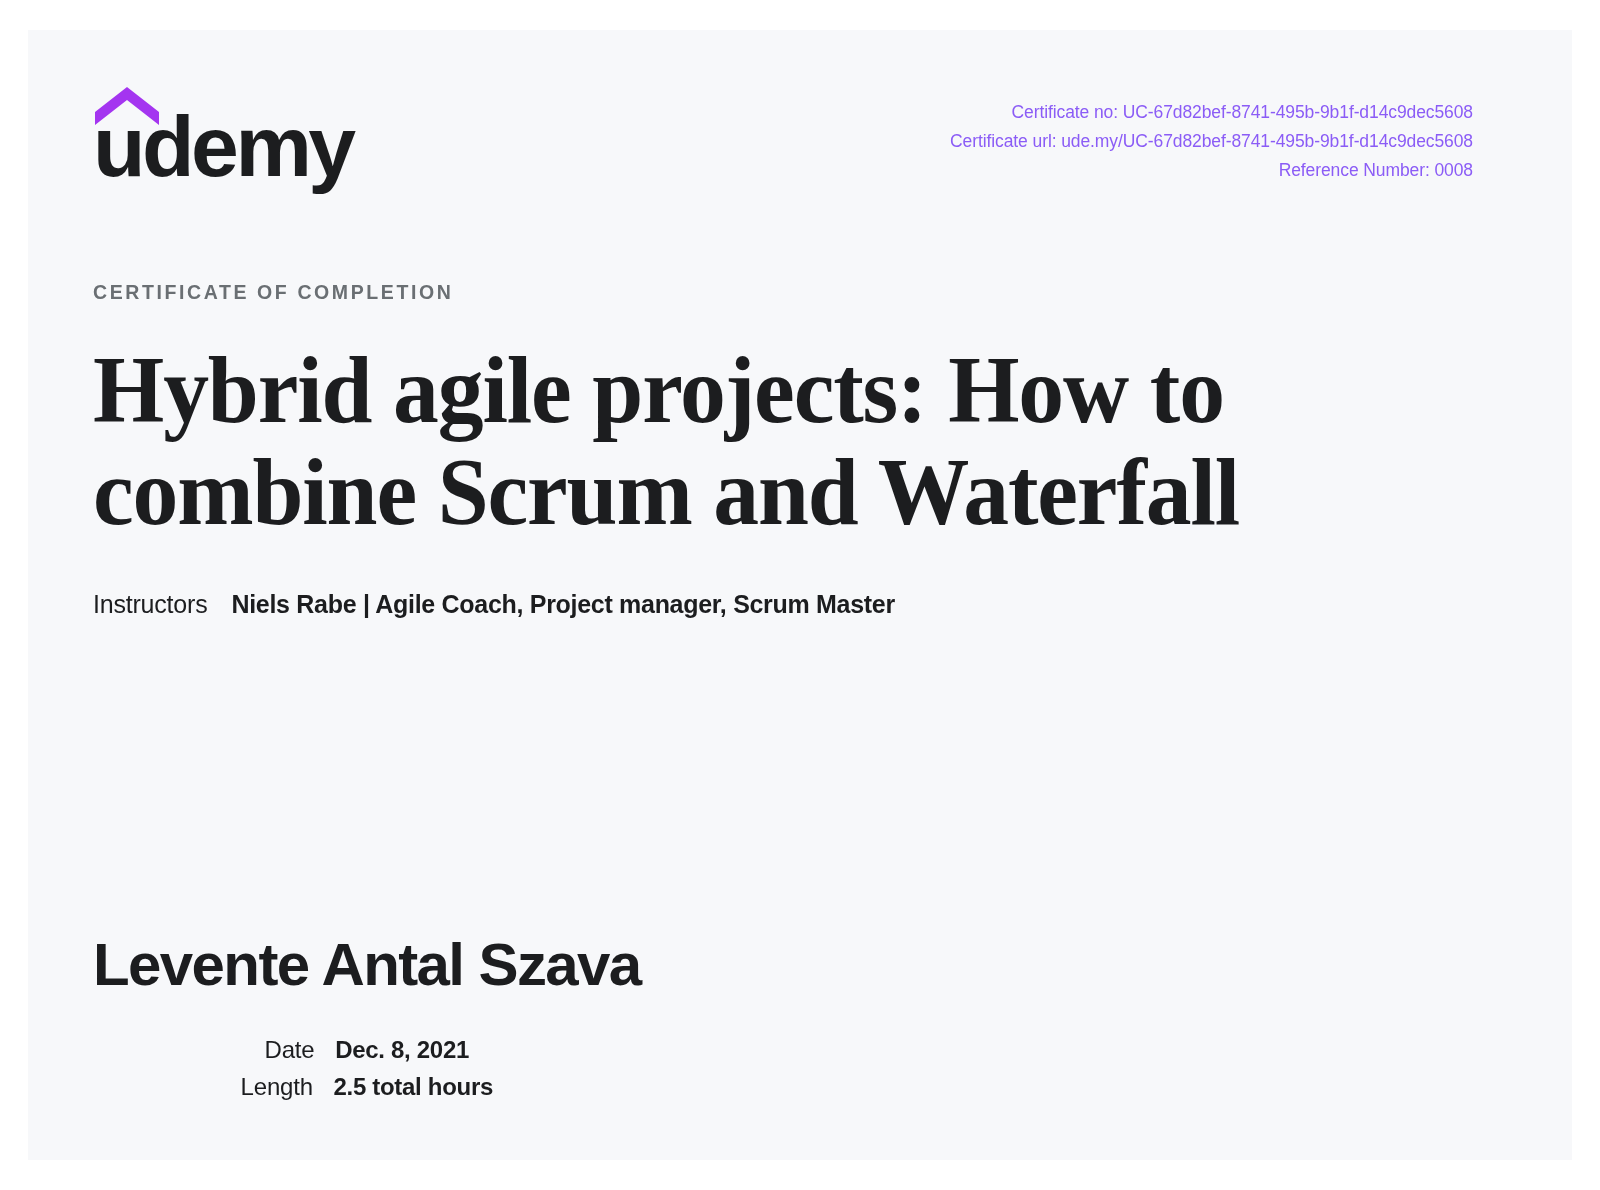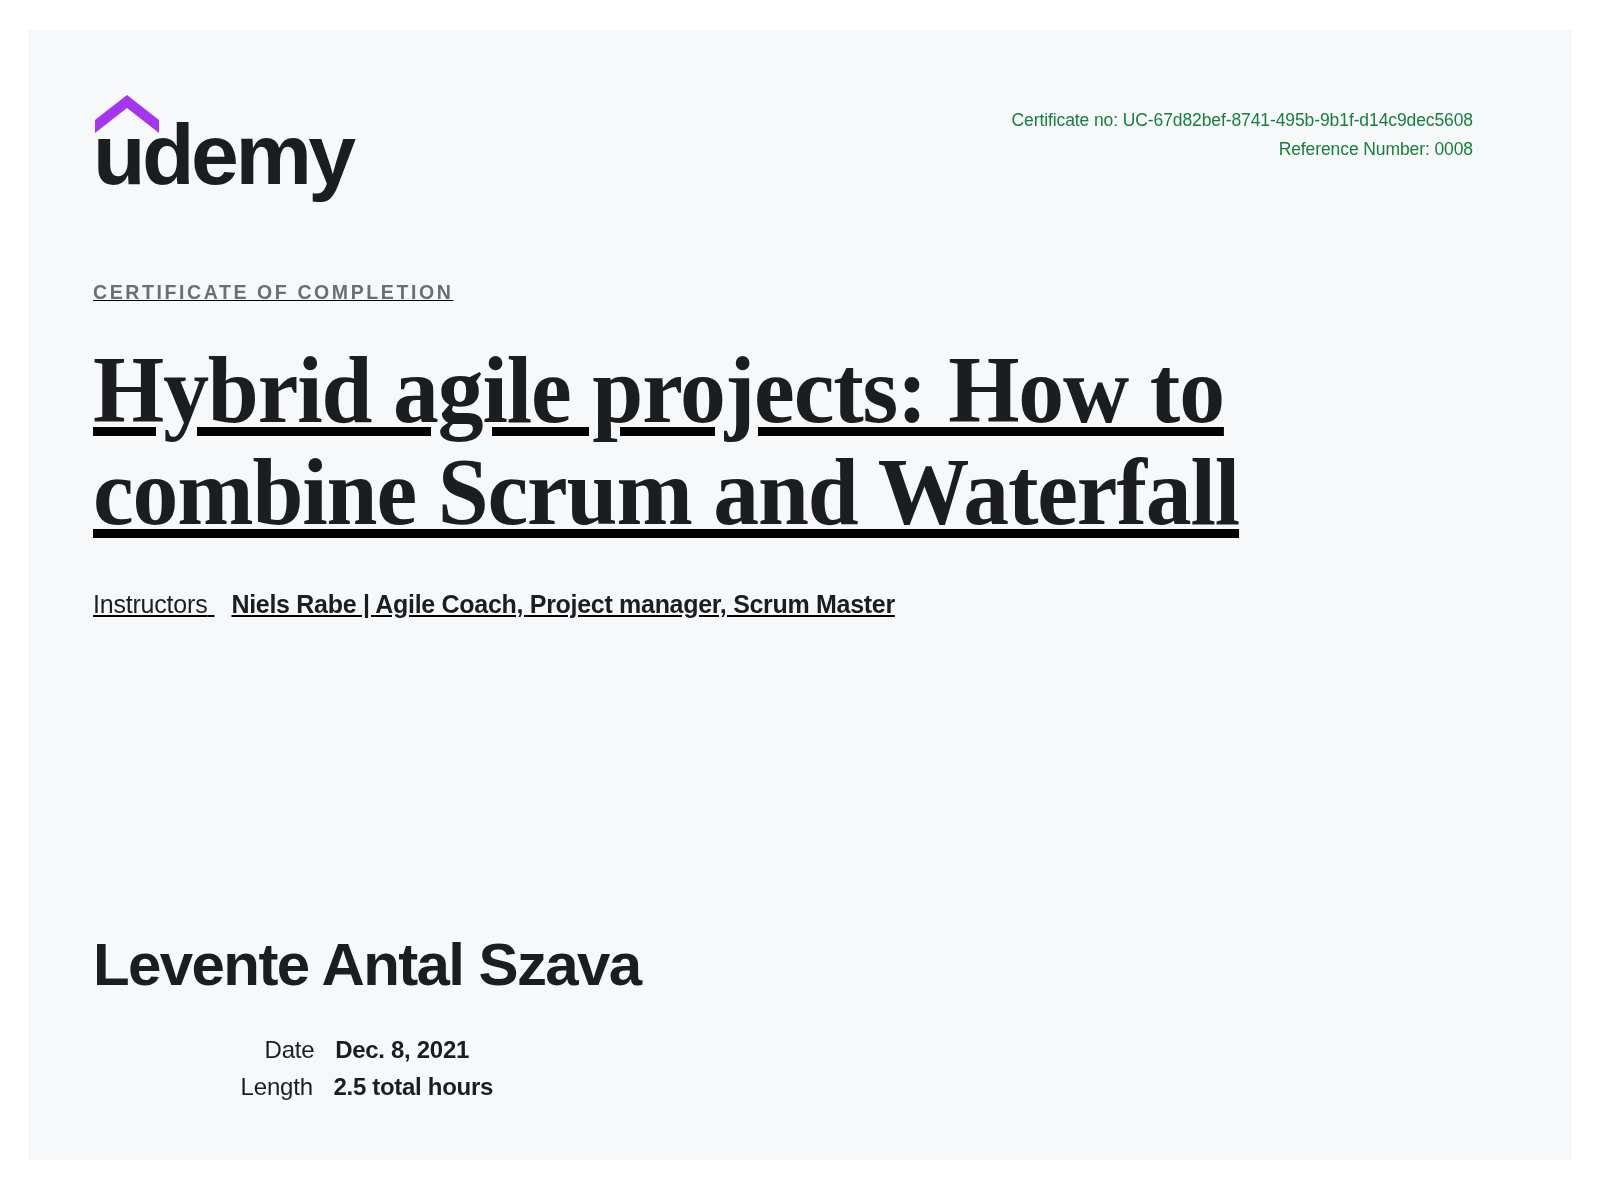--- a/index.html
+++ b/index.html
@@ -21,21 +21,21 @@
     width: 1544px;
     height: 1130px;
     background: #f7f8fa;
     overflow: hidden;
   }
 
   
   .header {
     position: absolute;
     left: 0;
-    top: 8px;
+    top: 0;
     width: 100%;
     height: 180px;
   }
 
   .logo {
     position: absolute;
     left: 65px;
     top: 55px;
     width: 270px;
     height: 110px;
@@ -60,33 +60,32 @@
     line-height: 1;
   }
 
   .meta {
     position: absolute;
     right: 99px;
     top: 68px;
     text-align: right;
     font-size: 17.5px;
     line-height: 29px;
-    color: #15803d;
+    color: #8b5cf6;
     letter-spacing: -0.1px;
     white-space: nowrap;
   }
   .meta-line { display: block; }
 
   
   .body-block {
     position: absolute;
     left: 65px;
     top: 253px;
     right: 65px;
-    text-decoration: underline;
   }
 
   .eyebrow {
     font-size: 19.5px;
     font-weight: bold;
     letter-spacing: 2.6px;
     color: #6a6f73;
     line-height: 1;
     margin: 0 0 36px 0;
   }
@@ -166,20 +165,21 @@
 
     <div class="logo">
       <svg class="logo-caret" viewBox="0 0 64 38">
         <polygon points="32,0 64,25 64,38 32,13 0,38 0,25" fill="#a435f0"></polygon>
       </svg>
       <div class="logo-word">udemy</div>
     </div>
 
     <div class="meta">
       <span class="meta-line">Certificate no: UC-67d82bef-8741-495b-9b1f-d14c9dec5608</span>
+      <span class="meta-line">Certificate url: ude.my/UC-67d82bef-8741-495b-9b1f-d14c9dec5608</span>
       <span class="meta-line">Reference Number: 0008</span>
     </div>
 
   </div>
 
   <div class="body-block">
     <div class="eyebrow">CERTIFICATE OF COMPLETION</div>
     <h1 class="course-title">Hybrid agile projects: How to combine Scrum and Waterfall</h1>
     <div class="instructors-row">
       <span class="instructors-label">Instructors</span>

